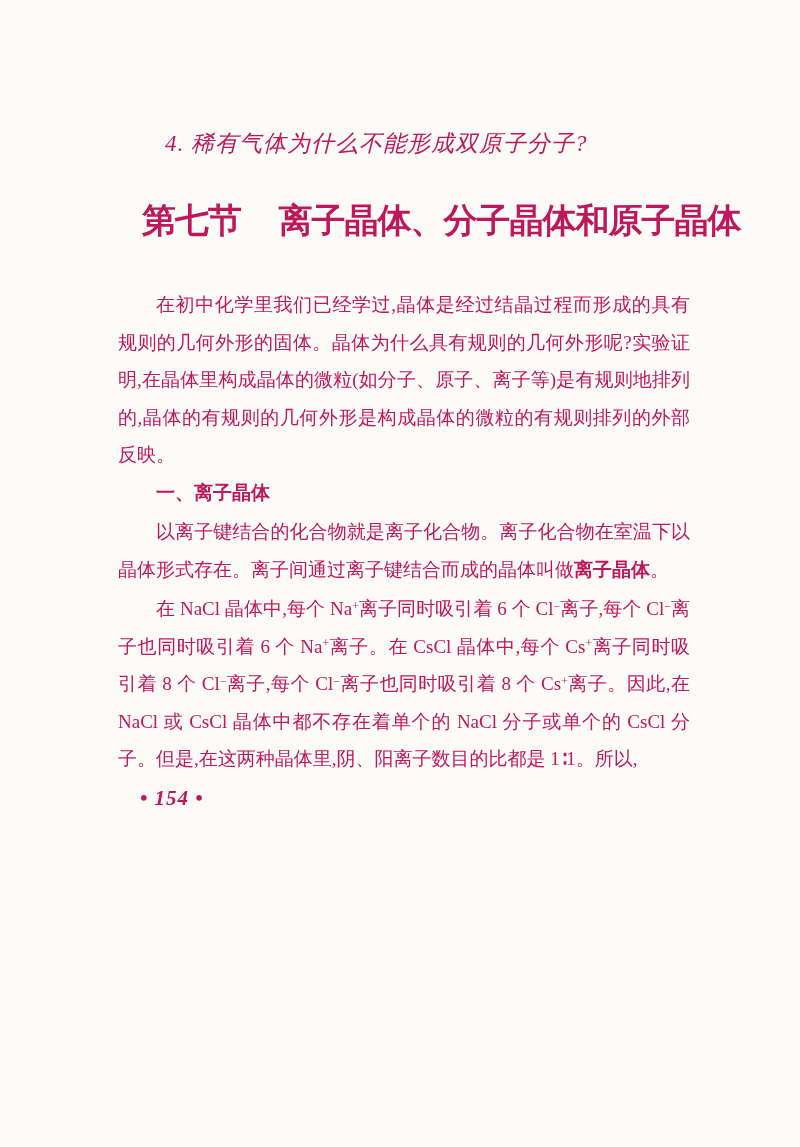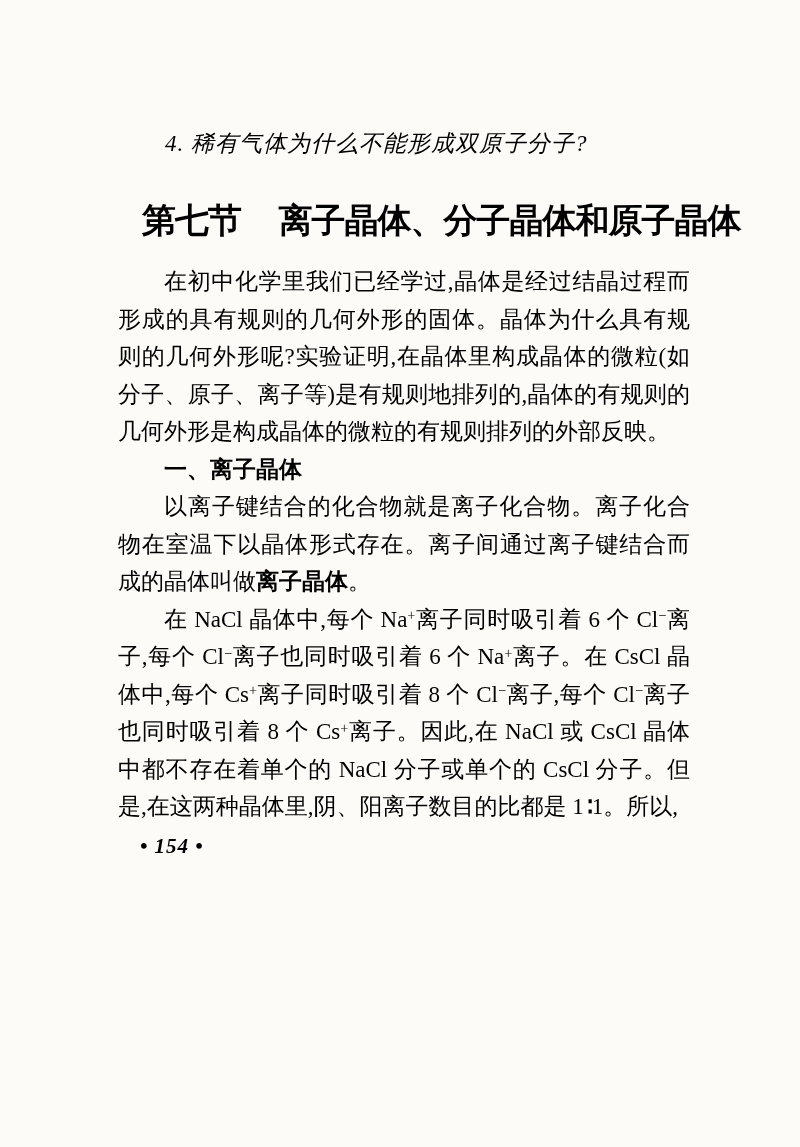--- a/index.html
+++ b/index.html
@@ -28,55 +28,55 @@
   .title {
     margin: 46px 4px 0 24px;
     font-size: 34px;
     line-height: 36px;
     font-weight: 600;
     letter-spacing: -1px;
     white-space: nowrap;
   }
   .title .title-main { margin-left: 30px; }
   .bodytext {
-    margin-top: 24px;
+    margin-top: 47px;
     width: 572px;
-    font-size: 23px;
+    font-size: 19px;
     line-height: 37.5px;
     text-align: justify;
     text-align-last: left;
   }
   .para { margin: 0; text-indent: 2em; }
   .para.subheading {
     font-weight: bold;
     font-family: "Liberation Sans", "DejaVu Sans", sans-serif;
   }
   .bold {
     font-weight: bold;
-    font-family: Liberation Sans, sans-serif;
+    font-family: Liberation Mono, monospace;
   }
   .bodytext sup {
     font-size: 0.62em;
     line-height: 0;
     vertical-align: baseline;
     position: relative;
     top: -0.45em;
   }
   .pagenum {
     margin: 8px 0 4px 22px;
     font-size: 21px;
     font-style: italic;
     font-weight: 600;
     letter-spacing: 1px;
   }
 </style>
 </head>
 <body>
 
-<div class="page" style="background: rgb(252, 251, 247); color: #000000;">
+<div class="page" style="background: rgb(252, 251, 247); color: #be185d;">
   <div class="question">4. 稀有气体为什么不能形成双原子分子?</div>
 
   <h1 class="title">
     <span class="title-label">第七节</span>
     <span class="title-main">离子晶体、分子晶体和原子晶体</span>
   </h1>
 
   <div class="bodytext" id="body-text">
       <p class="para body"><span>在初中化学里我们已经学过,晶体是经过结晶过程而形成的具有规则的几何外形的固体。晶体为什么具有规则的几何外形呢?实验证明,在晶体里构成晶体的微粒(如分子、原子、离子等)是有规则地排列的,晶体的有规则的几何外形是构成晶体的微粒的有规则排列的外部反映。</span></p>
       <p class="para subheading"><span class="bold">一、离子晶体</span></p>

